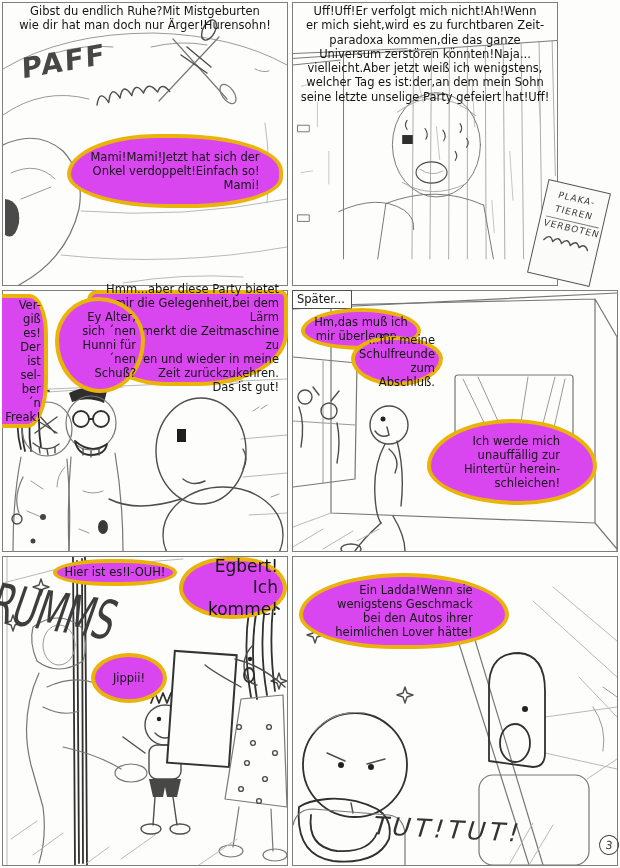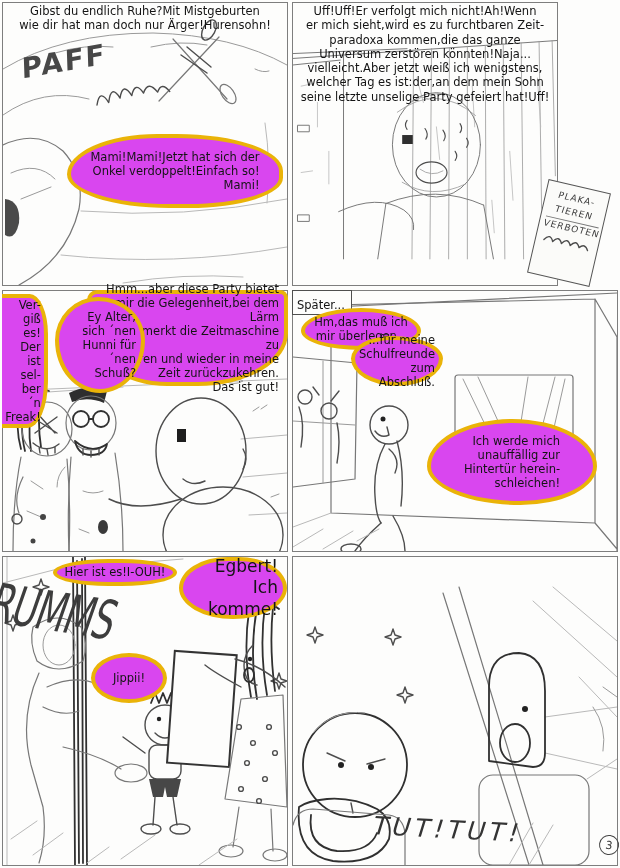--- a/index.html
+++ b/index.html
@@ -10,21 +10,21 @@
   .s{fill:none;stroke:#9a9a9a;stroke-width:1;stroke-linecap:round;stroke-linejoin:round;}
   .sm{fill:none;stroke:#777;stroke-width:1.2;stroke-linecap:round;stroke-linejoin:round;}
   .sd{fill:none;stroke:#4d4d4d;stroke-width:1.4;stroke-linecap:round;stroke-linejoin:round;}
   .sk{fill:none;stroke:#303030;stroke-width:1.8;stroke-linecap:round;stroke-linejoin:round;}
   .lt{fill:none;stroke:#b9b9b9;stroke-width:1;stroke-linecap:round;}
   .txt{position:absolute;white-space:pre-line;font-size:11.5px;line-height:1.24;text-align:center;color:#141414;}
   .bubble{position:absolute;white-space:pre-line;font-size:11.5px;line-height:1.22;text-align:right;
           background:#d946ef;border:4px solid #eab308;display:flex;align-items:center;justify-content:center;
           padding:2px 5px;box-sizing:border-box;color:#141414;}
   .caption{position:absolute;background:#fdfdfc;border:1px solid #4f4f4f;font-size:11.5px;
-           padding:7px 6px 2px 4px;box-sizing:border-box;color:#141414;}
+           padding:1px 6px 2px 4px;box-sizing:border-box;color:#141414;}
   .sfx{position:absolute;color:#474747;font-weight:bold;letter-spacing:2px;}
   .poster{position:absolute;left:244px;top:182px;width:64px;height:96px;background:#fbfbf9;
           border:1.5px solid #555;transform:rotate(13deg);display:flex;flex-direction:column;
           align-items:center;justify-content:flex-start;padding-top:6px;box-sizing:border-box;}
   .poster span{font-size:9px;line-height:1.5;color:#3c3c3c;transform:skewX(-6deg);letter-spacing:1px;}
   .poster .heavy{border-top:1px solid #777;width:54px;text-align:center;margin-top:2px;}
   .pagenum{position:absolute;width:18px;height:18px;border:1.4px solid #444;border-radius:50%;
            display:flex;align-items:center;justify-content:center;font-size:11px;color:#333;
            transform:rotate(8deg);background:transparent;}
 </style>
@@ -244,17 +244,21 @@
       <path class="sd" d="M58,246 l2,10"></path>
       <path class="sd" d="M22,70 l2,6 6,2 -6,2 -2,6 -2,-6 -6,-2 6,-2 Z M100,72 l2,6 6,2 -6,2 -2,6 -2,-6 -6,-2 6,-2 Z M112,130 l2,6 6,2 -6,2 -2,6 -2,-6 -6,-2 6,-2 Z"></path>
       <path class="sm" d="M0,268 Q4,252 20,252 L96,258 Q110,260 112,276 L112,308"></path>
       <path class="sk" d="M196,130 Q196,96 226,96 Q252,98 252,134 L252,196 Q252,210 240,210 L196,204 Z"></path>
       <circle cx="232" cy="152" r="3" fill="#222"></circle>
       <ellipse class="sk" cx="222" cy="186" rx="15" ry="19"></ellipse>
       <rect class="sm" x="186" y="218" width="110" height="90" rx="14"></rect>
       <path class="lt" d="M216,308 L240,266 M236,308 L260,268 M294,222 L324,202"></path>
       <path class="s" d="M300,150 q14,20 10,44 M310,130 l14,10"></path>
     </svg>
+    <div class="bubble" style="left:6px;top:16px;width:210px;height:76px;border-radius:50% 50% 45% 45% / 55% 55% 45% 45%;">Ein Ladda!Wenn sie
+wenigstens Geschmack
+bei den Autos ihrer
+heimlichen Lover hätte!</div>
     <div class="sfx" style="left:80px;top:258px;font-size:25px;letter-spacing:4px;font-weight:normal;transform:rotate(3deg) skewX(-14deg);color:#343434;">TUT!TUT!</div>
     <div class="pagenum" style="left:306px;top:278px;">3</div>
   </div>
 
 </div>
 
 </body></html>

